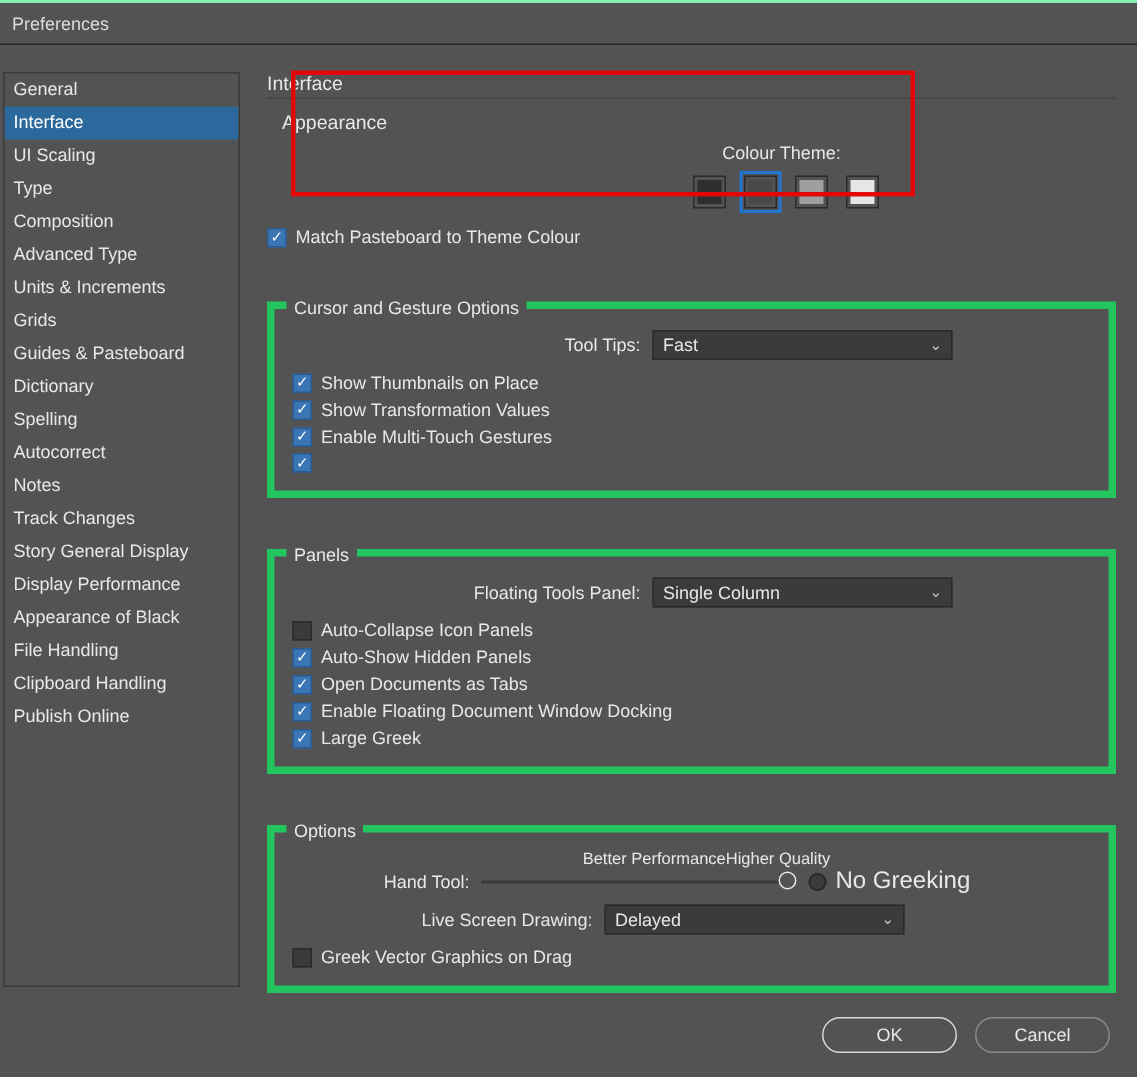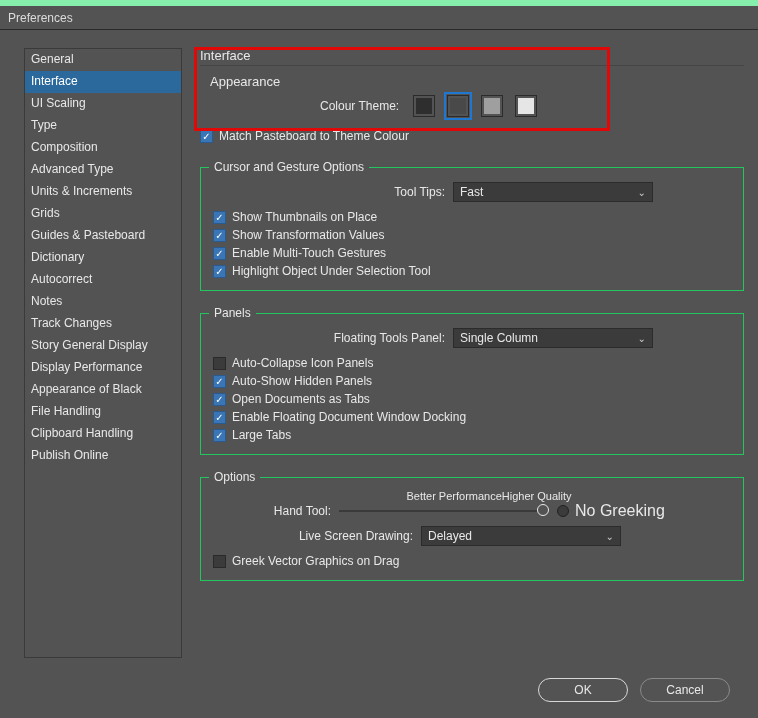--- a/index.html
+++ b/index.html
@@ -14,31 +14,31 @@
   }
   .window {
     width: 758px;
     height: 718px;
     background: #535353;
     position: relative;
   }
   .titlebar {
     height: 30px;
     border-bottom: 1px solid #2a2a2a;
-    border-top: 6px solid #86efac;
+    border-top: 2px solid #86efac;
     background: #535353;
     display: flex;
     align-items: center;
     padding-left: 8px;
     color: #dcdcdc;
     font-size: 12px;
   }
   .body {
     display: flex;
-    padding: 18px 14px 14px 24px;
+    padding: 18px 14px 14px 2px;
     gap: 18px;
   }
   .sidebar {
     width: 158px;
     height: 610px;
     border: 1px solid #3a3a3a;
     background: #535353;
     overflow: hidden;
   }
   .sidebar-item {
@@ -83,20 +83,21 @@
   .subheading {
     font-size: 13px;
     color: #e8e8e8;
     padding: 2px 0 4px 10px;
   }
   .colour-theme-row {
     display:flex; align-items:center; gap:8px;
     padding-left: 120px;
     margin-top:2px;
     margin-bottom:10px;
+    flex-direction:column;
   }
   .swatch {
     width:22px; height:22px;
     border:1px solid #2b2b2b;
     display:inline-block;
     cursor:pointer;
     padding:2px;
   }
   .swatch.sel {
     outline:2px solid #1e78d2;
@@ -117,23 +118,23 @@
     color:#fff;
     cursor:pointer;
     flex: 0 0 13px;
   }
   .cb.checked {
     background:#3a76b5;
     border-color:#2a5a8e;
   }
   .fieldgroup {
     position:relative;
-    border:1px solid #22c55e;
+    border:5px solid #22c55e;
     padding:12px 12px 10px 12px;
-    margin-top:8px;
+    margin-top:20px;
   }
   .fieldgroup > .legend {
     position:absolute;
     top:-8px; left:8px;
     background:#535353;
     padding:0 5px;
     font-size:12px;
   }
   .form-row {
     display:flex; align-items:center; gap:8px;
@@ -183,21 +184,21 @@
     display:flex; align-items:center; gap:6px;
     font-size:16px;
   }
   .radio {
     width:12px; height:12px; border-radius:50%;
     border:1px solid #222; background:#3b3b3b;
     display:inline-block;
   }
   .buttons {
     position:absolute;
-    bottom:16px; right:28px;
+    bottom:16px; right:18px;
     display:flex; gap:12px;
   }
   .btn {
     width:90px; height:24px;
     border:1px solid #8a8a8a;
     border-radius:12px;
     background:#535353;
     color:#e8e8e8;
     display:flex; align-items:center; justify-content:center;
     font-size:12px;
@@ -222,20 +223,21 @@
         <div class="sidebar-item">General</div>
         <div class="sidebar-item selected">Interface</div>
         <div class="sidebar-item">UI Scaling</div>
         <div class="sidebar-item">Type</div>
         <div class="sidebar-item">Composition</div>
         <div class="sidebar-item">Advanced Type</div>
         <div class="sidebar-item">Units &amp; Increments</div>
         <div class="sidebar-item">Grids</div>
         <div class="sidebar-item">Guides &amp; Pasteboard</div>
         <div class="sidebar-item">Dictionary</div>
+        <div class="sidebar-item">Spelling</div>
         <div class="sidebar-item">Autocorrect</div>
         <div class="sidebar-item">Notes</div>
         <div class="sidebar-item">Track Changes</div>
         <div class="sidebar-item">Story General Display</div>
         <div class="sidebar-item">Display Performance</div>
         <div class="sidebar-item">Appearance of Black</div>
         <div class="sidebar-item">File Handling</div>
         <div class="sidebar-item">Clipboard Handling</div>
         <div class="sidebar-item">Publish Online</div>
       </div>
@@ -286,21 +288,20 @@
             <div class="checkbox-row">
               <span class="cb checked">✓</span>
               <span>Show Transformation Values</span>
             </div>
             <div class="checkbox-row">
               <span class="cb checked">✓</span>
               <span>Enable Multi-Touch Gestures</span>
             </div>
             <div class="checkbox-row">
               <span class="cb checked">✓</span>
-              <span>Highlight Object Under Selection Tool</span>
             </div>
           </div>
       </div>
 
       <div class="fieldgroup">
         <div class="legend">Panels</div>
         <div class="form-row short">
           <span class="flabel">Floating Tools Panel:</span>
           <div class="select">
             <span>Single Column</span>
@@ -319,21 +320,21 @@
             <div class="checkbox-row">
               <span class="cb checked">✓</span>
               <span>Open Documents as Tabs</span>
             </div>
             <div class="checkbox-row">
               <span class="cb checked">✓</span>
               <span>Enable Floating Document Window Docking</span>
             </div>
             <div class="checkbox-row">
               <span class="cb checked">✓</span>
-              <span>Large Tabs</span>
+              <span>Large Greek</span>
             </div>
           </div>
       </div>
 
       <div class="fieldgroup">
         <div class="legend">Options</div>
         <div class="slider-toplabels">
           <span>Better Performance</span>
           <span>Higher Quality</span>
         </div>

